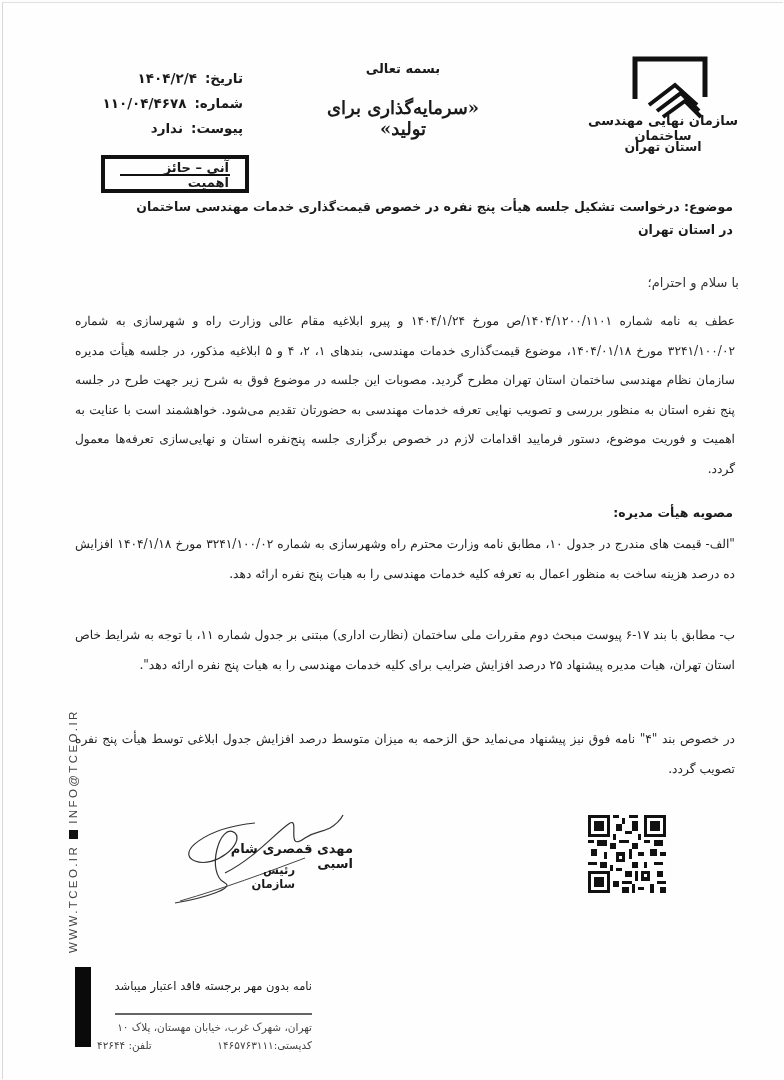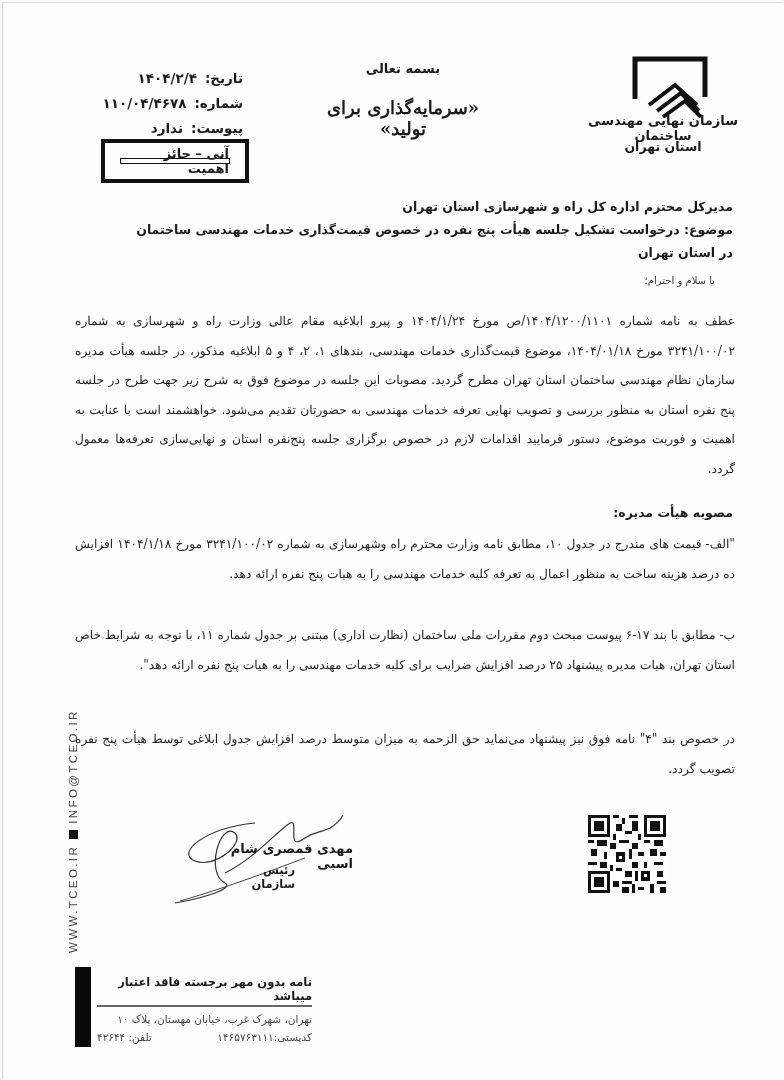--- a/index.html
+++ b/index.html
@@ -28,34 +28,34 @@
     .bismillah { left: 340px; top: 58px; width: 120px; font-size: 13px; font-weight: bold; text-align: center; direction: rtl; }
     .slogan { left: 300px; top: 94px; width: 200px; font-family: "DejaVu Serif", serif; font-size: 18px; font-weight: bold; text-align: center; direction: rtl; letter-spacing: -0.5px; }
 
     
     .meta { left: 90px; top: 62px; width: 150px; font-size: 13.5px; font-weight: bold; direction: rtl; }
     .meta-row { display: flex; justify-content: flex-start; gap: 8px; height: 25px; align-items: center; direction: rtl; }
     .meta-row .lbl { white-space: nowrap; }
     .meta-row .val { white-space: nowrap; }
 
     .urgent-box {
-      left: 98px; top: 136px; width: 148px; height: 44px;
+      left: 98px; top: 152px; width: 148px; height: 38px;
       border: 4px solid #111; box-sizing: border-box;
       padding: 15px;
     }
     .urgent-inner {
       border: 1.5px solid #111; width: 100%; height: 100%; box-sizing: border-box;
       display: flex; align-items: center; justify-content: center;
       font-size: 13px; font-weight: bold; direction: rtl;
     }
 
     
     .recipient { right: 50px; top: 192px; width: 600px; font-size: 12.5px; font-weight: bold; line-height: 23px; direction: rtl; text-align: right; }
 
-    .greeting { right: 68px; top: 272px; width: 300px; font-size: 10px; direction: rtl; text-align: right; color: #333; }
+    .greeting { right: 44px; top: 272px; width: 300px; font-size: 13px; direction: rtl; text-align: right; color: #333; }
 
     .body-text {
       right: 48px; width: 660px;
       font-family: "DejaVu Serif", serif;
       font-size: 12.2px; line-height: 29.5px; direction: rtl; text-align: justify;
       text-align-last: right; color: #222; margin-left: 44px;
     }
     .p1 { top: 304px; }
     .section-title { right: 50px; top: 502px; width: 300px; font-size: 12.5px; font-weight: bold; direction: rtl; text-align: right; }
     .p2 { top: 527px; }
@@ -75,21 +75,21 @@
     .signature { left: 162px; top: 800px; width: 200px; height: 105px; }
     .sig-name { left: 220px; top: 838px; width: 130px; font-size: 13px; font-weight: bold; direction: rtl; text-align: right; }
     .sig-title { left: 220px; top: 860px; width: 72px; font-size: 11.5px; font-weight: bold; direction: rtl; text-align: right; }
 
     
     .qr { left: 585px; top: 812px; width: 78px; height: 78px; }
 
     
     .footer-bar { left: 72px; top: 964px; width: 16px; height: 80px; background: #0a0a0a; }
     .footer-block { left: 94px; top: 972px; width: 215px; direction: rtl; text-align: right; }
-    .footer-title { font-size: 11.5px; font-weight: bold; padding-bottom: 2px; border-bottom: 2px solid #666; display: inline-block; }
+    .footer-title { font-size: 11.5px; font-weight: normal; padding-bottom: 20px; border-bottom: 2px solid #666; display: inline-block; }
     .footer-line { font-size: 10.5px; color: #444; margin-top: 6px; white-space: nowrap; }
     .footer-line.split { display: flex; justify-content: space-between; direction: rtl; }
   </style>
 </head>
 <body>
 
 <div class="page">
 
   <svg class="abs logo" viewBox="0 0 100 70">
     <path d="M14 46 L14 6 L84 6 L84 44" fill="none" stroke="#111" stroke-width="5"></path>
@@ -116,21 +116,20 @@
       <span class="lbl">پیوست:</span>
       <span class="val">ندارد</span>
     </div>
   </div>
 
   <div class="abs urgent-box">
     <div class="urgent-inner">آنی – حائز اهمیت</div>
   </div>
 
   <div class="abs recipient">
-    <div>مدیرکل محترم اداره کل راه و شهرسازی استان تهران</div>
     <div>موضوع: درخواست تشکیل جلسه هیأت پنج نفره در خصوص قیمت‌گذاری خدمات مهندسی ساختمان در استان تهران</div>
   </div>
 
   <div class="abs greeting">با سلام و احترام؛</div>
 
   <div class="abs body-text p1">عطف به نامه شماره ۱۴۰۴/۱۲۰۰/۱۱۰۱/ص مورخ ۱۴۰۴/۱/۲۴ و پیرو ابلاغیه مقام عالی وزارت راه و شهرسازی به شماره ۳۲۴۱/۱۰۰/۰۲ مورخ ۱۴۰۴/۰۱/۱۸، موضوع قیمت‌گذاری خدمات مهندسی، بندهای ۱، ۲، ۴ و ۵ ابلاغیه مذکور، در جلسه هیأت مدیره سازمان نظام مهندسی ساختمان استان تهران مطرح گردید. مصوبات این جلسه در موضوع فوق به شرح زیر جهت طرح در جلسه پنج نفره استان به منظور بررسی و تصویب نهایی تعرفه خدمات مهندسی به حضورتان تقدیم می‌شود. خواهشمند است با عنایت به اهمیت و فوریت موضوع، دستور فرمایید اقدامات لازم در خصوص برگزاری جلسه پنج‌نفره استان و نهایی‌سازی تعرفه‌ها معمول گردد.</div>
   <div class="abs section-title">مصوبه هیأت مدیره:</div>
   <div class="abs body-text p2">"الف- قیمت های مندرج در جدول ۱۰، مطابق نامه وزارت محترم راه وشهرسازی به شماره ۳۲۴۱/۱۰۰/۰۲ مورخ ۱۴۰۴/۱/۱۸ افزایش ده درصد هزینه ساخت به منظور اعمال به تعرفه کلیه خدمات مهندسی را به هیات پنج نفره ارائه دهد.</div>
   <div class="abs body-text p3">ب- مطابق با بند ۱۷-۶ پیوست مبحث دوم مقررات ملی ساختمان (نظارت اداری) مبتنی بر جدول شماره ۱۱، با توجه به شرایط خاص استان تهران، هیات مدیره پیشنهاد ۲۵ درصد افزایش ضرایب برای کلیه خدمات مهندسی را به هیات پنج نفره ارائه دهد".</div>
   <div class="abs body-text p4">در خصوص بند "۴" نامه فوق نیز پیشنهاد می‌نماید حق الزحمه به میزان متوسط درصد افزایش جدول ابلاغی توسط هیأت پنج نفره تصویب گردد.</div>

